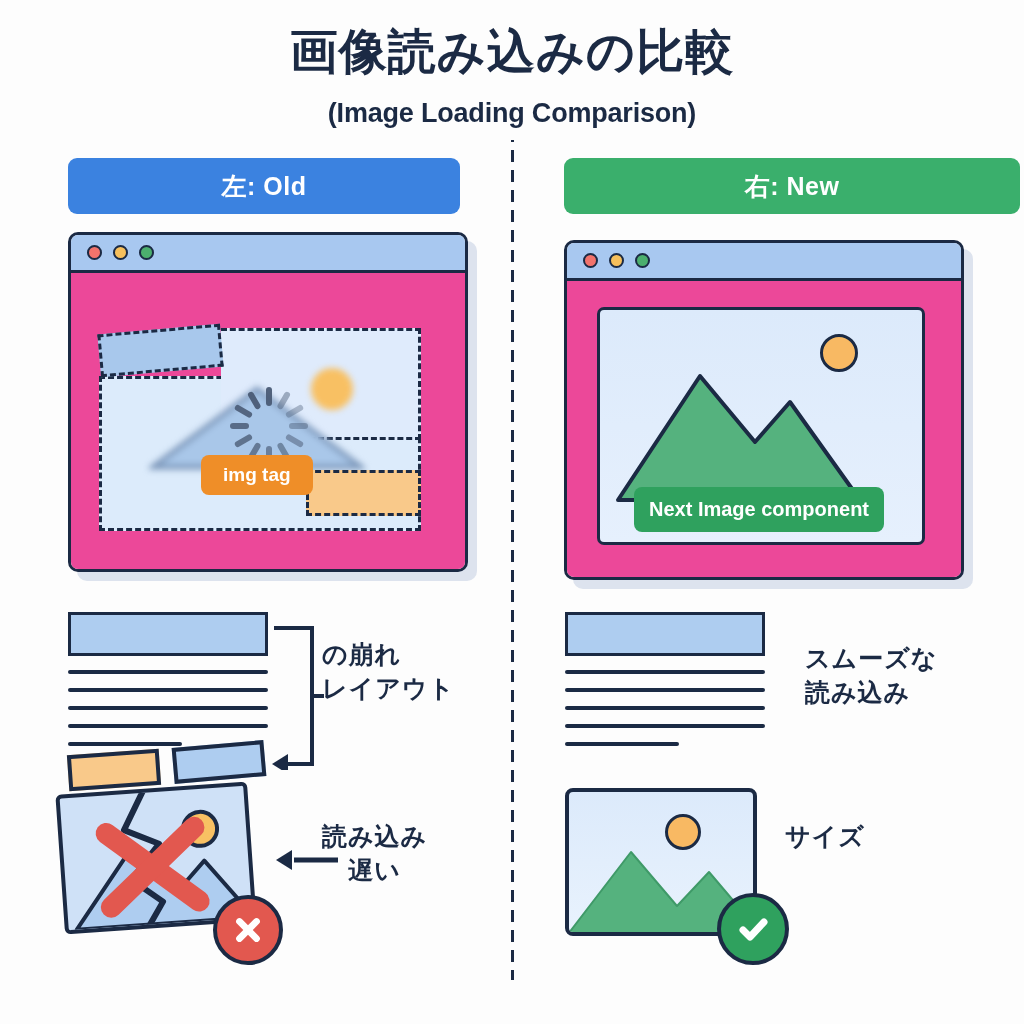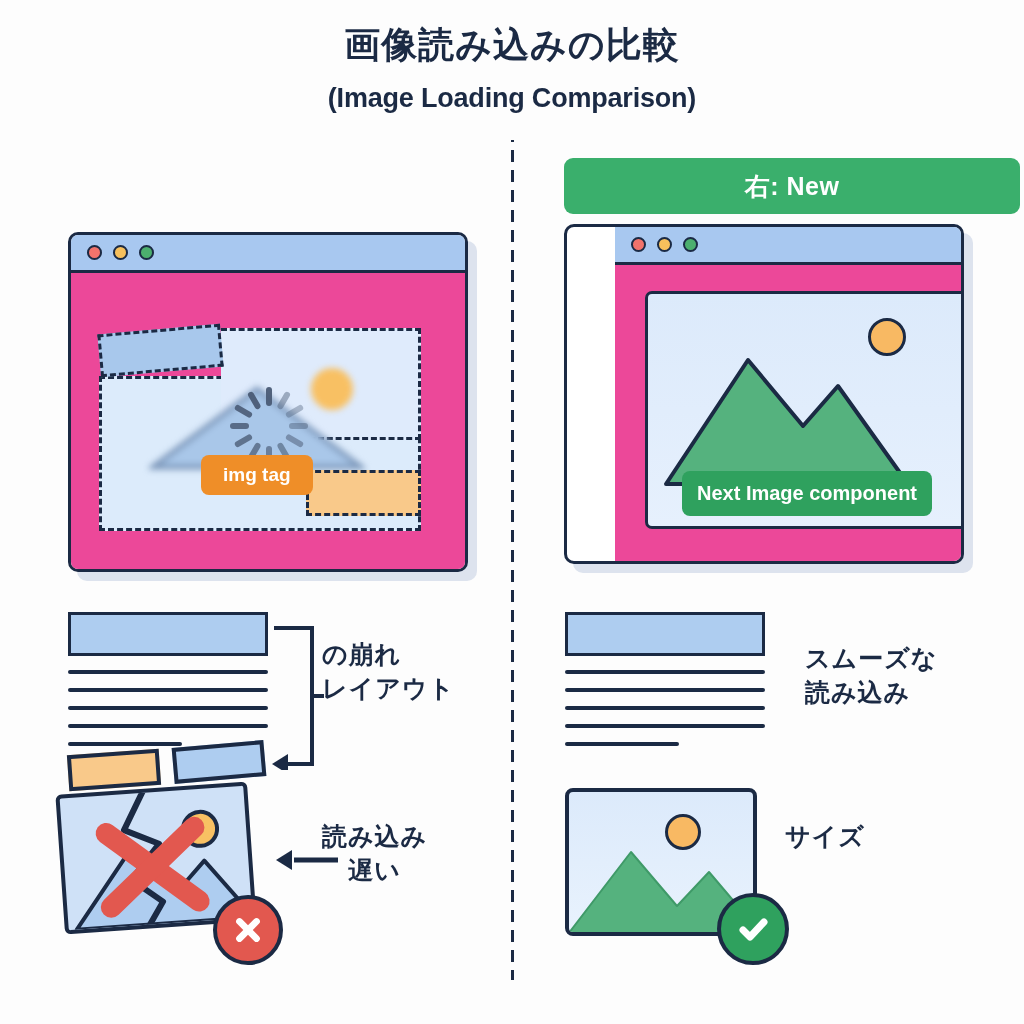--- a/index.html
+++ b/index.html
@@ -7,21 +7,21 @@
     width: 1024px; height: 1024px;
     background: #ffffff;
     font-family: "Liberation Sans", "DejaVu Sans", sans-serif;
     overflow: hidden;
   }
   .page { position: relative; width: 1024px; height: 1024px; background: #fdfdfd; }
 
   
   .title-block { position: absolute; top: 22px; left: 0; width: 1024px; text-align: center; }
   .title-jp {
-    font-size: 36px; font-weight: 700; color: #1b2a44;
+    font-size: 48px; font-weight: 700; color: #1b2a44;
     letter-spacing: 1px; line-height: 1.25;
   }
   .title-en {
     font-size: 27px; font-weight: 700; color: #1b2a44;
     margin-top: 16px; letter-spacing: -0.2px;
   }
 
   
   .divider {
     position: absolute; left: 511px; top: 140px;
@@ -43,21 +43,21 @@
 
   
   .browser {
     position: absolute; width: 400px; height: 340px;
     background: #ffffff;
     border: 3px solid #1b2a44; border-radius: 10px;
     box-shadow: 9px 9px 0 rgba(210,218,232,.75);
     overflow: hidden;
   }
   .browser.left  { left: 68px;  top: 232px; }
-  .browser.right { left: 564px; top: 224px; padding-left: 48px; }
+  .browser.right { left: 564px; top: 240px; }
   .browser-bar {
     height: 38px; background: #a8c8f0;
     border-bottom: 3px solid #1b2a44;
     display: flex; align-items: center; gap: 11px; padding-left: 16px;
   }
   .dot { width: 15px; height: 15px; border-radius: 50%; border: 2px solid #1b2a44; }
   .dot.red { background: #f2736c; }
   .dot.amber { background: #f7c05c; }
   .dot.green { background: #4caf6e; }
   .browser-body { position: relative; height: 299px; background: #ec4899; }
@@ -168,20 +168,23 @@
 
 <div class="page">
 
   <div class="title-block">
     <div class="title-jp">画像読み込みの比較</div>
     <div class="title-en">(Image Loading Comparison)</div>
   </div>
 
   <div class="divider"></div>
 
+  <div class="col-header left">
+    <span>左: Old</span>
+  </div>
   <div class="col-header right">
     <span>右: New</span>
   </div>
 
   <div class="browser left">
     <div class="browser-bar">
       <span class="dot red"></span>
       <span class="dot amber"></span>
       <span class="dot green"></span>
     </div>

